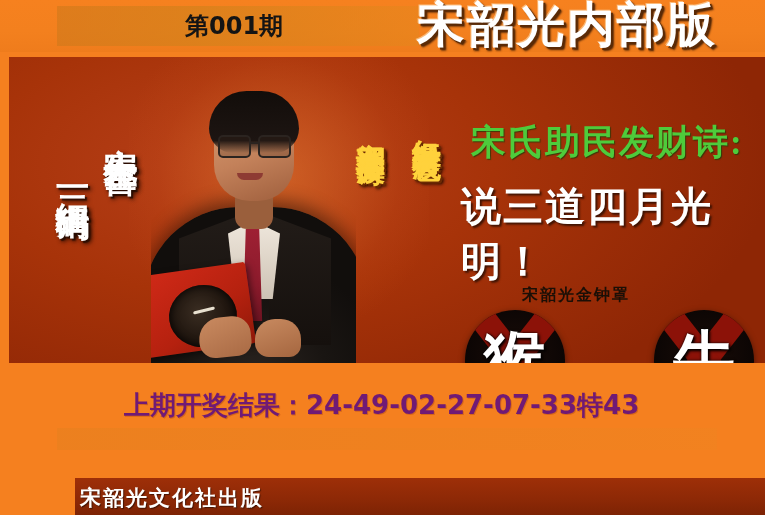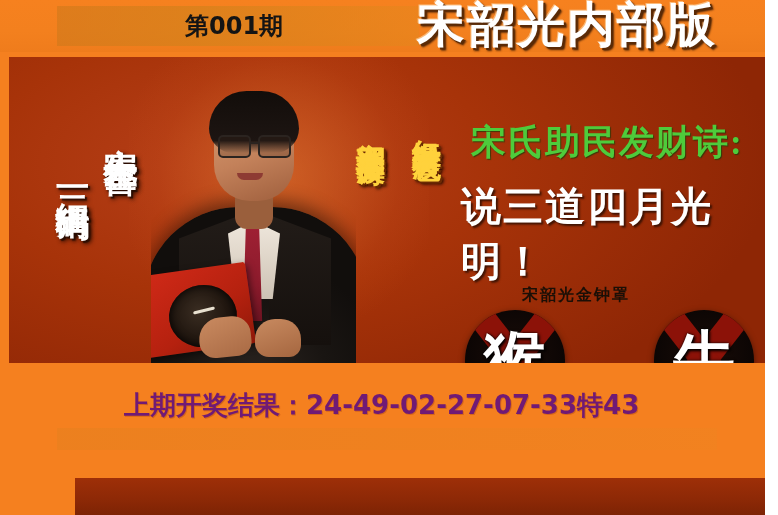--- a/index.html
+++ b/index.html
@@ -374,14 +374,15 @@
       <div class="med-x-a"></div>
       <div class="med-x-b"></div>
       <div class="med-char">牛</div>
     </div>
   </div>
 
   <div id="result-plate"></div>
   <div id="result-line">上期开奖结果：24-49-02-27-07-33特43</div>
 
   <div id="footer-bar"></div>
+  <div id="footer-text">宋韶光文化社出版</div>
 
 </div>
 
 </body></html>

